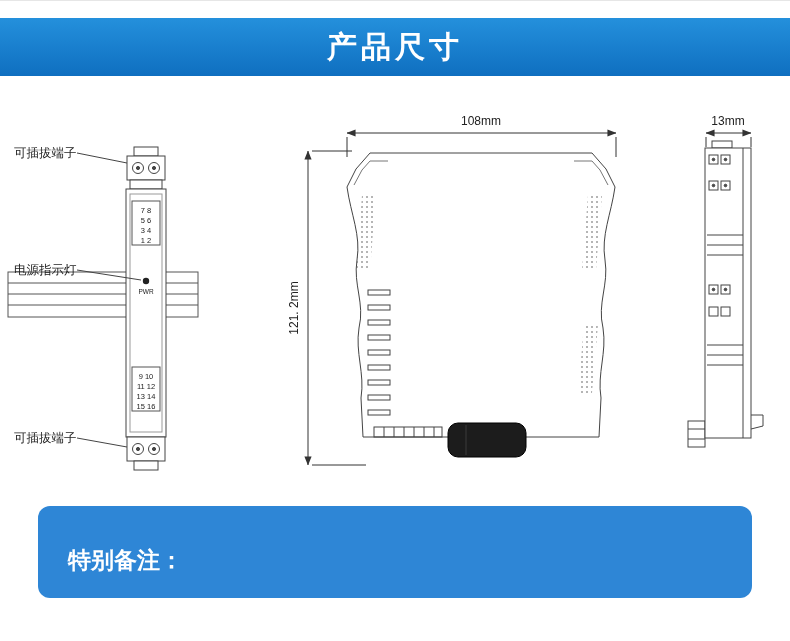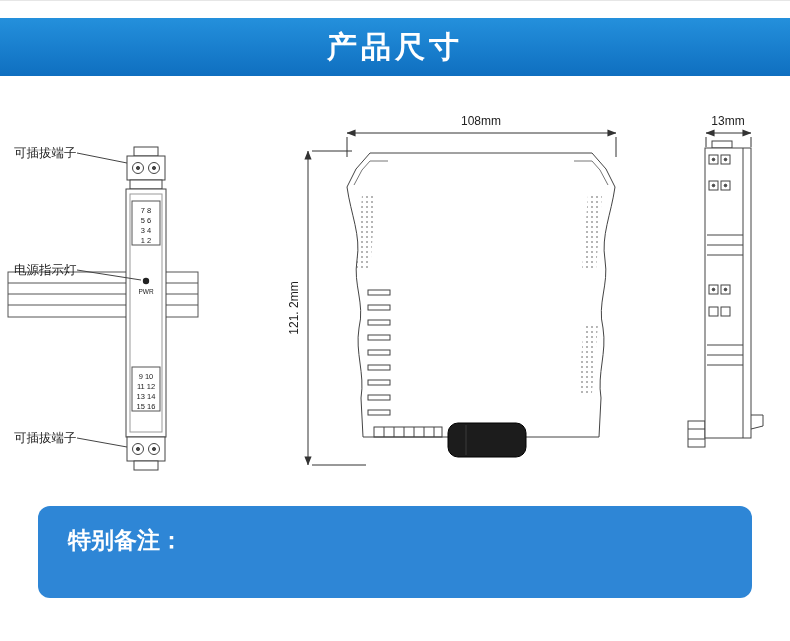--- a/index.html
+++ b/index.html
@@ -21,21 +21,21 @@
   .tiny { font-size:7.5px; fill:#222; }
   .micro{ font-size:6.5px; fill:#222; }
   svg text { stroke:none; }
   .note {
     position:absolute; left:38px; top:506px; width:714px; height:92px;
     background:#2e86d6; border-radius:12px; color:#fff;
     display:flex; align-items:flex-start;
     padding:15px 10px 0 30px;
     font-size:23px; font-weight:bold; line-height:38px; white-space:nowrap;
   }
-  .note-prefix { flex:none; }
+  .note-prefix { flex:none;margin-top:20px; }
   .note-lines  { flex:none; }
 </style>
 </head>
 <body>
 
 <div class="page">
 
   <div class="top-line"></div>
 
   <div class="header">

